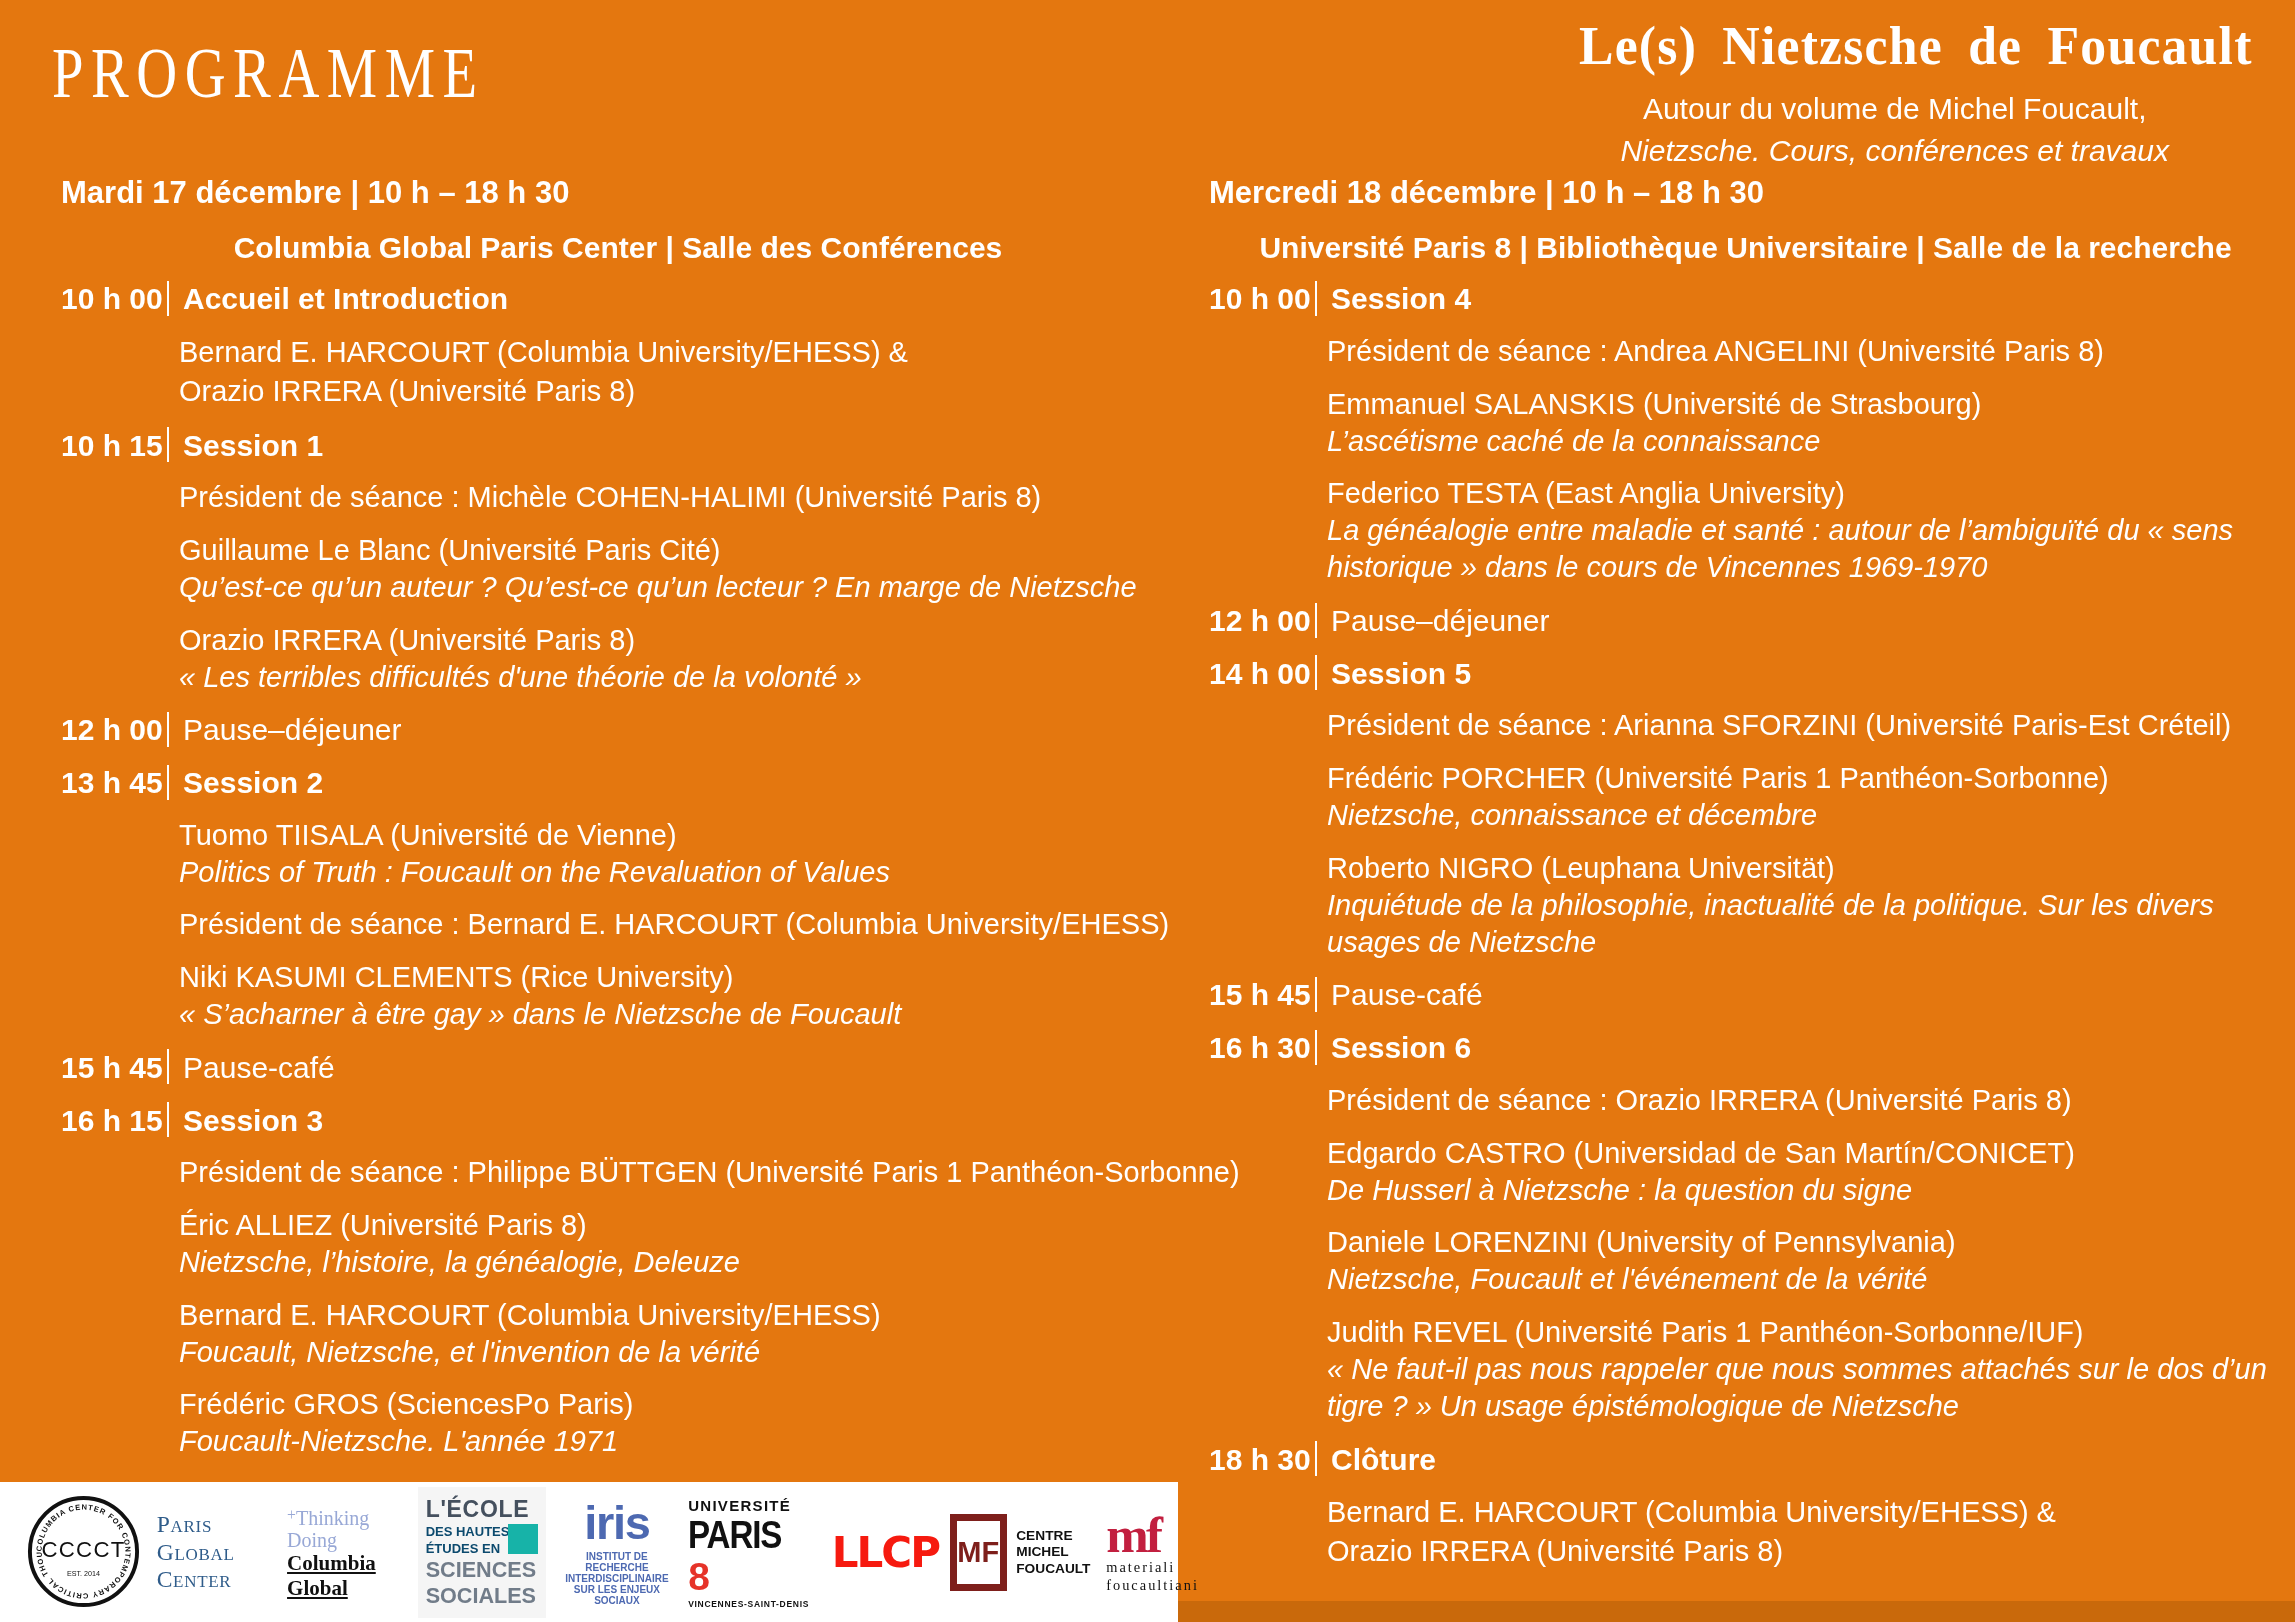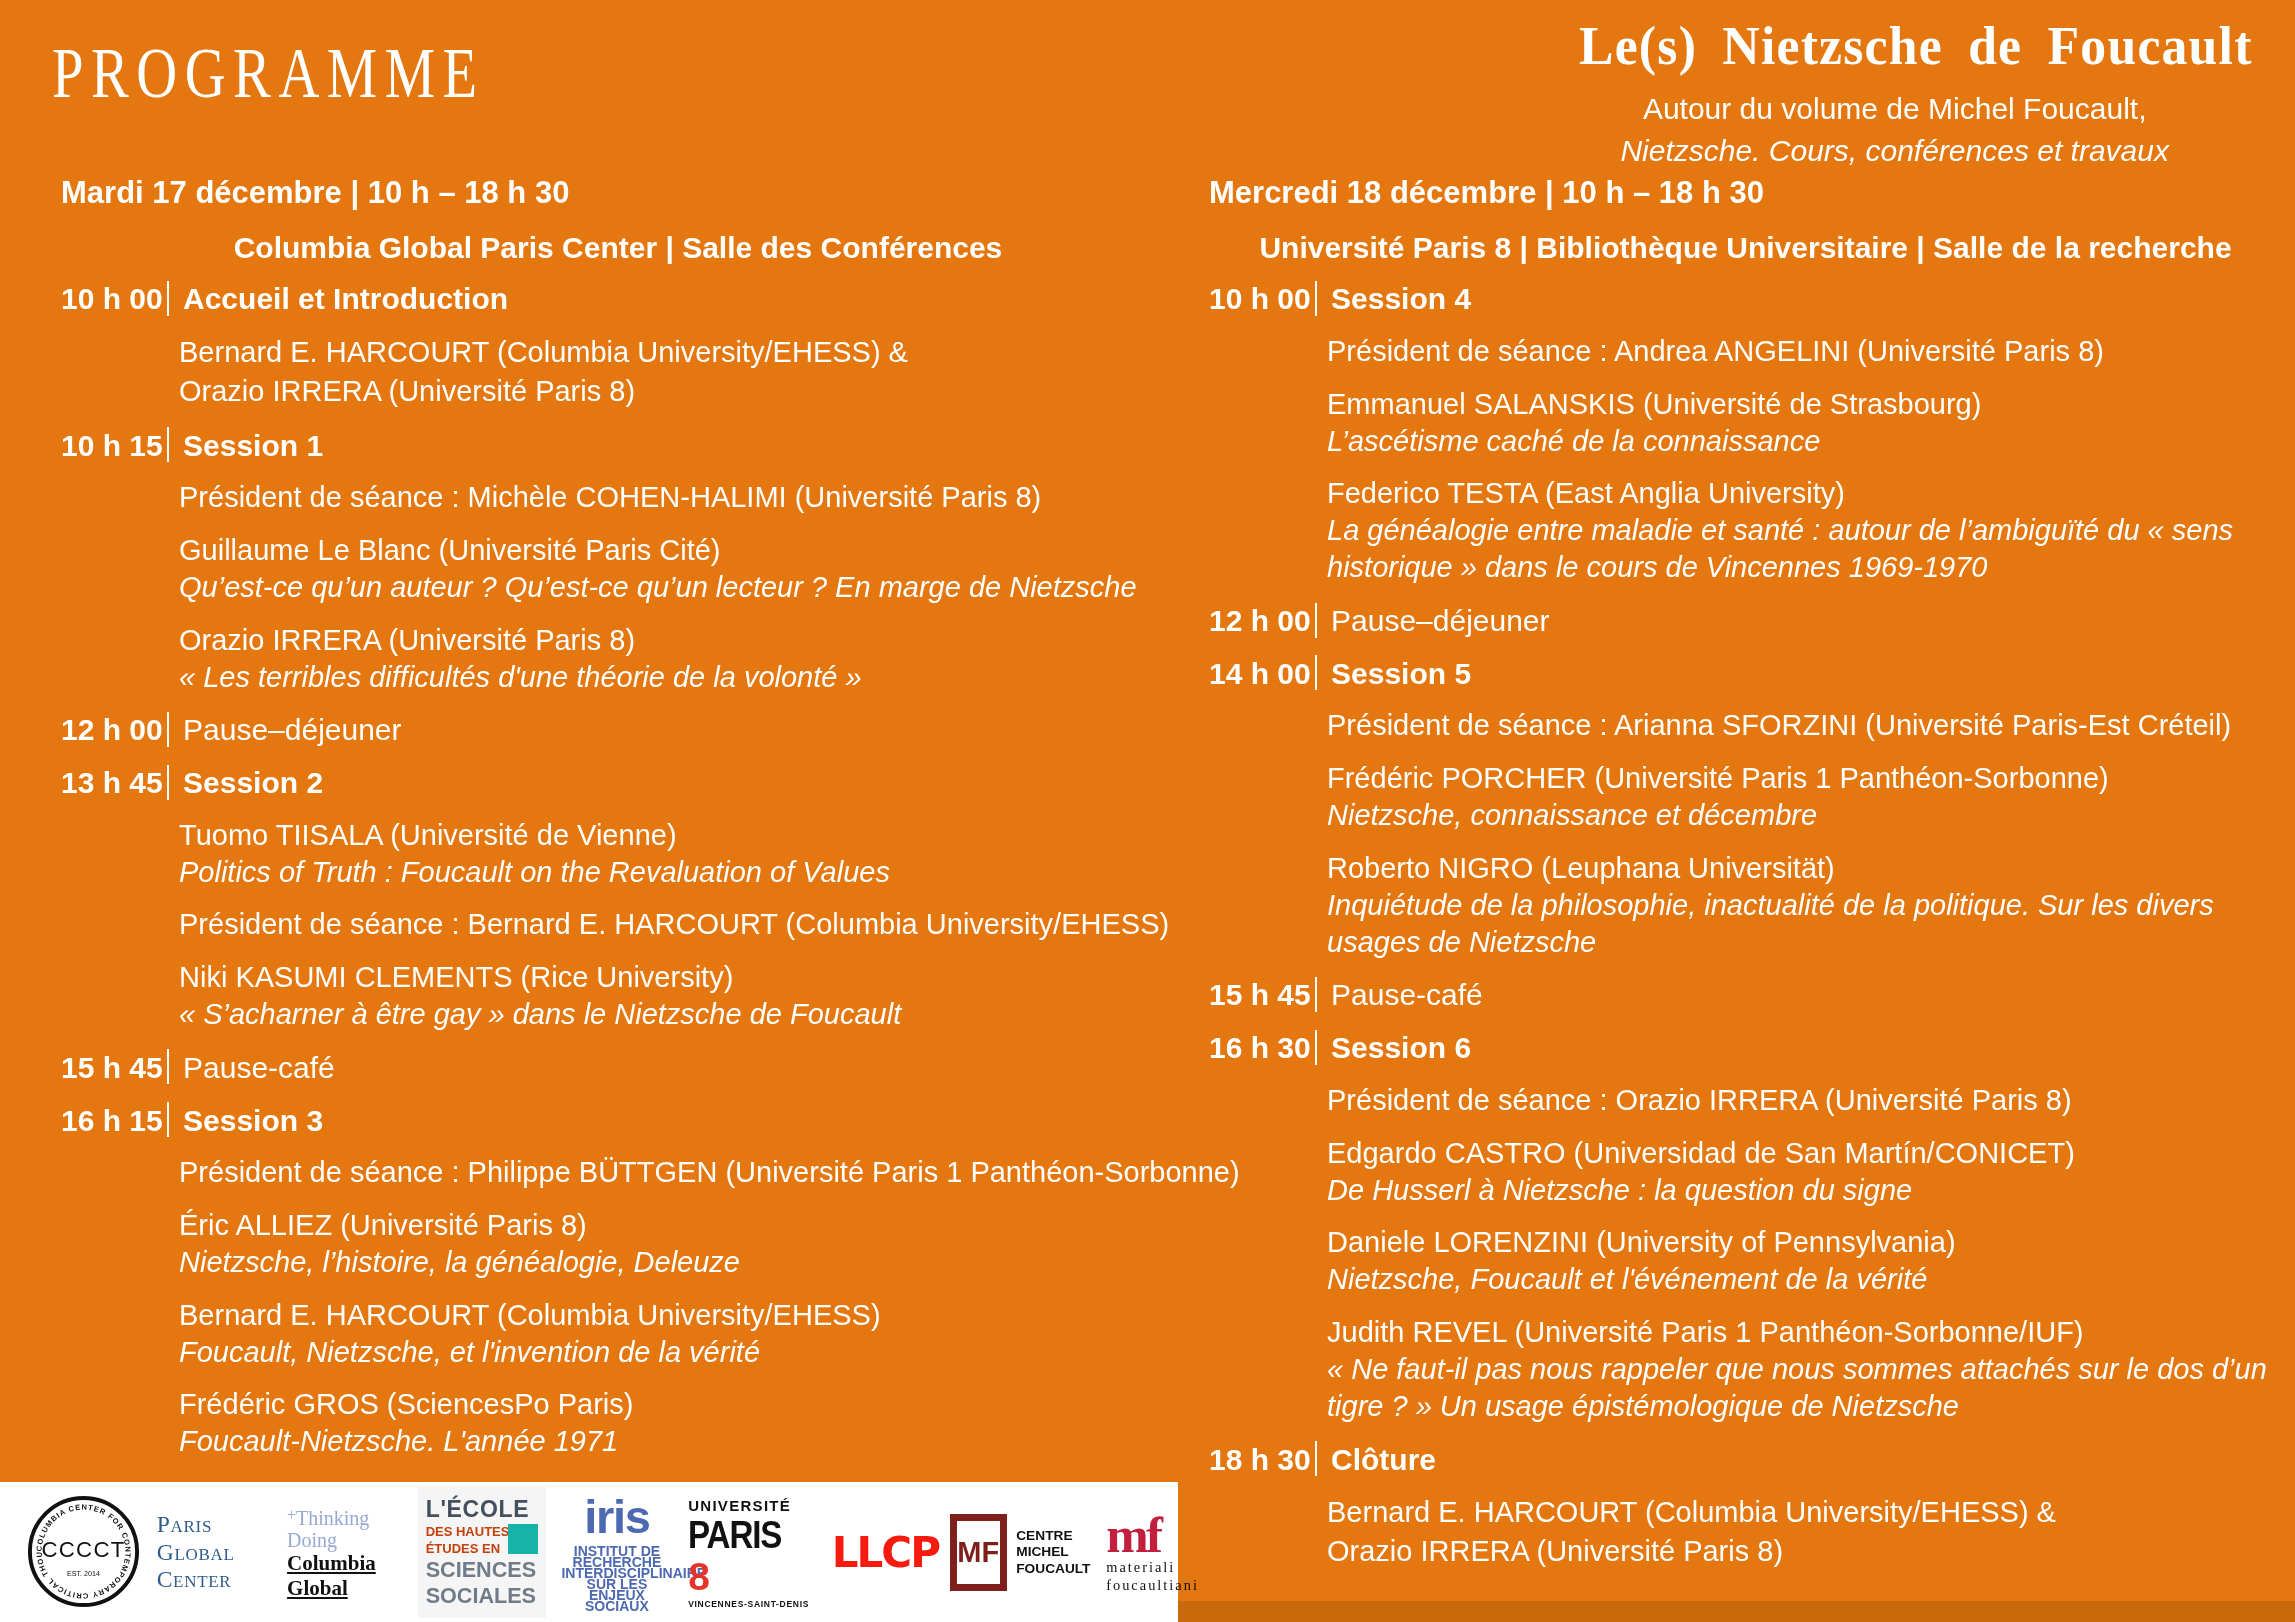--- a/index.html
+++ b/index.html
@@ -42,26 +42,26 @@
   .logo{flex:0 0 auto;}
   .pgc{width:99px;font-family:"Liberation Serif","DejaVu Serif",serif;
        font-variant:small-caps;font-size:23.6px;line-height:27.5px;color:#2F5C8A;letter-spacing:0.7px;}
   .vdiv{width:1.3px;height:98px;background:#C9CCD4;}
   .td{width:115px;font-family:"Liberation Serif","DejaVu Serif",serif;line-height:21px;}
   .td .light{color:#98A8D6;font-size:20px;}
   .td .plus{font-size:15.7px;vertical-align:5.2px;}
   .td .dark{font-size:21px;font-weight:bold;text-decoration:underline;line-height:25px;}
   .ehess{width:128px;background:#F5F5F5;padding:9.2px 7.9px;box-sizing:border-box;position:relative;}
   .ehess .l1{font-size:23px;font-weight:bold;color:#45505E;letter-spacing:0.7px;}
-  .ehess .l2{font-size:13px;font-weight:bold;color:#c2410c;line-height:17px;}
+  .ehess .l2{font-size:13px;font-weight:bold;color:#0c4a6e;line-height:17px;}
   .ehess .sq{position:absolute;right:7.9px;top:37px;width:30px;height:30px;background:#17B3A8;}
   .ehess .l3{font-size:21.6px;font-weight:bold;color:#717C89;line-height:26px;}
   .iris{width:111px;text-align:center;color:#4D69B1;}
   .iris .big{font-size:47px;font-weight:bold;letter-spacing:-1.3px;line-height:47px;}
-  .iris .small{font-size:14px;font-weight:bold;line-height:11px;margin-top:5.2px;}
+  .iris .small{font-size:10px;font-weight:bold;line-height:11px;margin-top:5.2px;}
   .p8{width:128px;color:#111;}
   .p8 .u{font-size:15px;font-weight:bold;letter-spacing:1.3px;}
   .p8 .p{font-size:39px;font-weight:bold;letter-spacing:-1.3px;line-height:41px;display:inline-block;transform:scaleX(.85);transform-origin:left;}
   .p8 .e8{font-size:39px;font-weight:bold;color:#E63329;}
   .p8 .v{font-size:8.5px;font-weight:bold;letter-spacing:0.7px;}
   .llcp{width:102px;color:#F61A0F;font-size:42px;font-weight:bold;letter-spacing:-2px;
         font-family:"DejaVu Sans","Liberation Sans",sans-serif;}
   .cmf{width:141px;display:flex;align-items:center;gap:9.2px;}
   .cmf .box{width:51px;height:63px;border:7.2px solid #7E1F1B;display:flex;
             align-items:center;justify-content:center;color:#7E1F1B;

